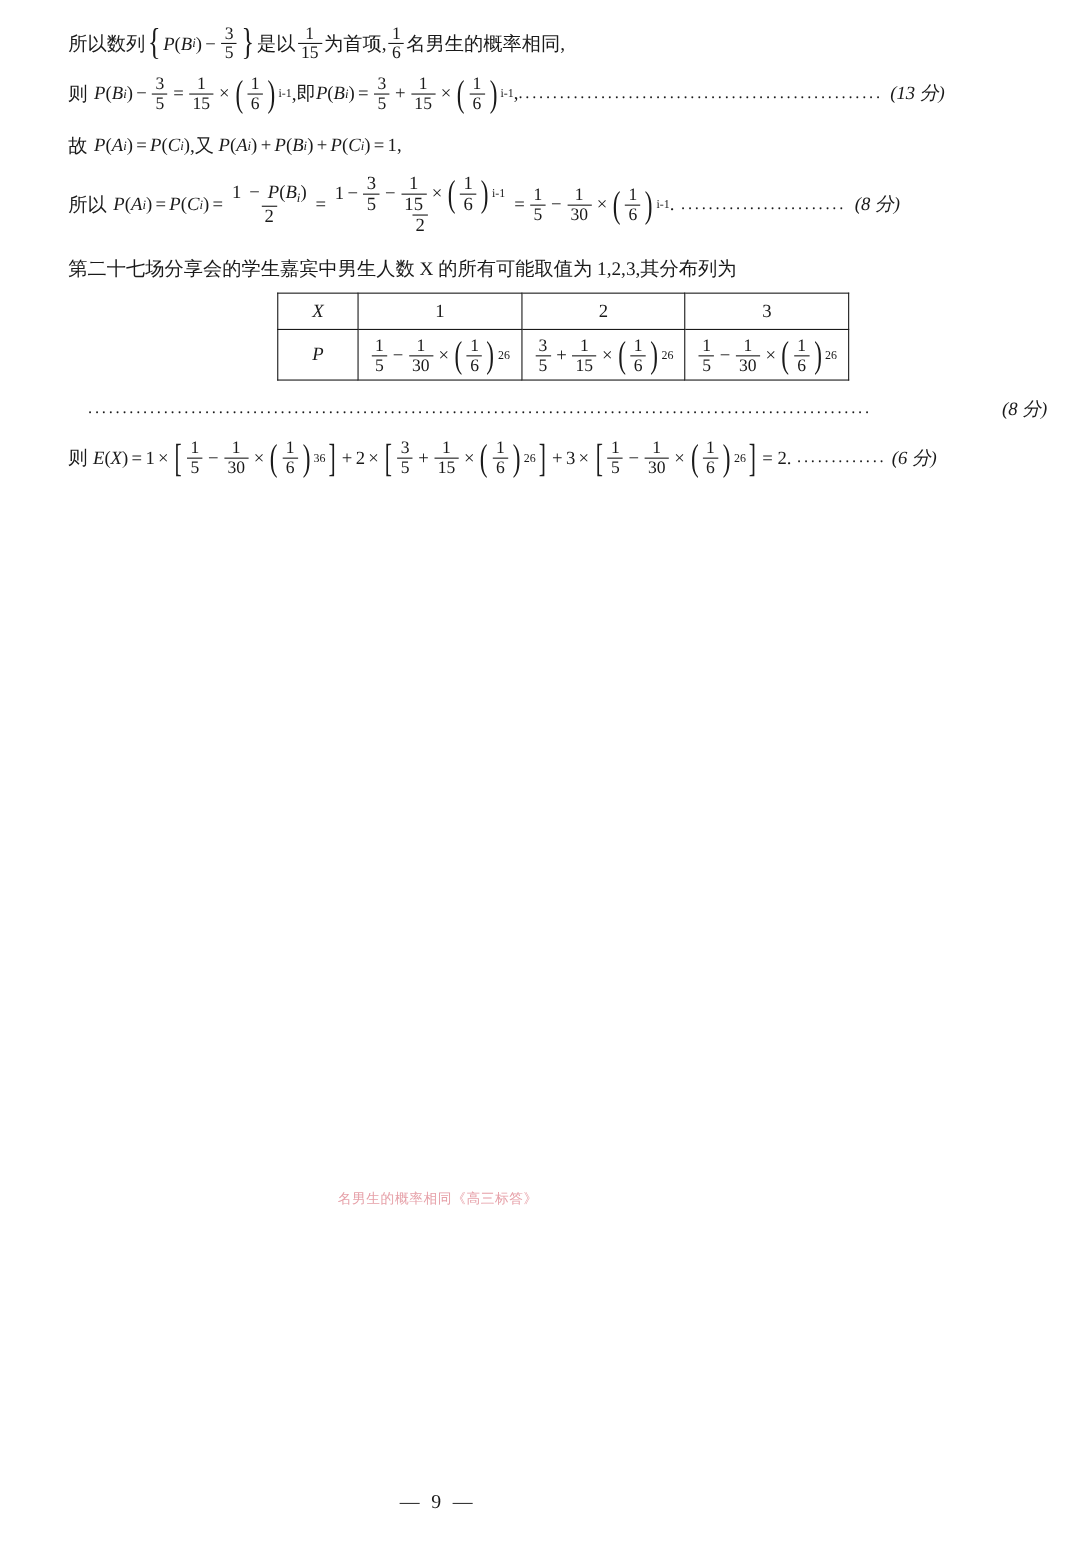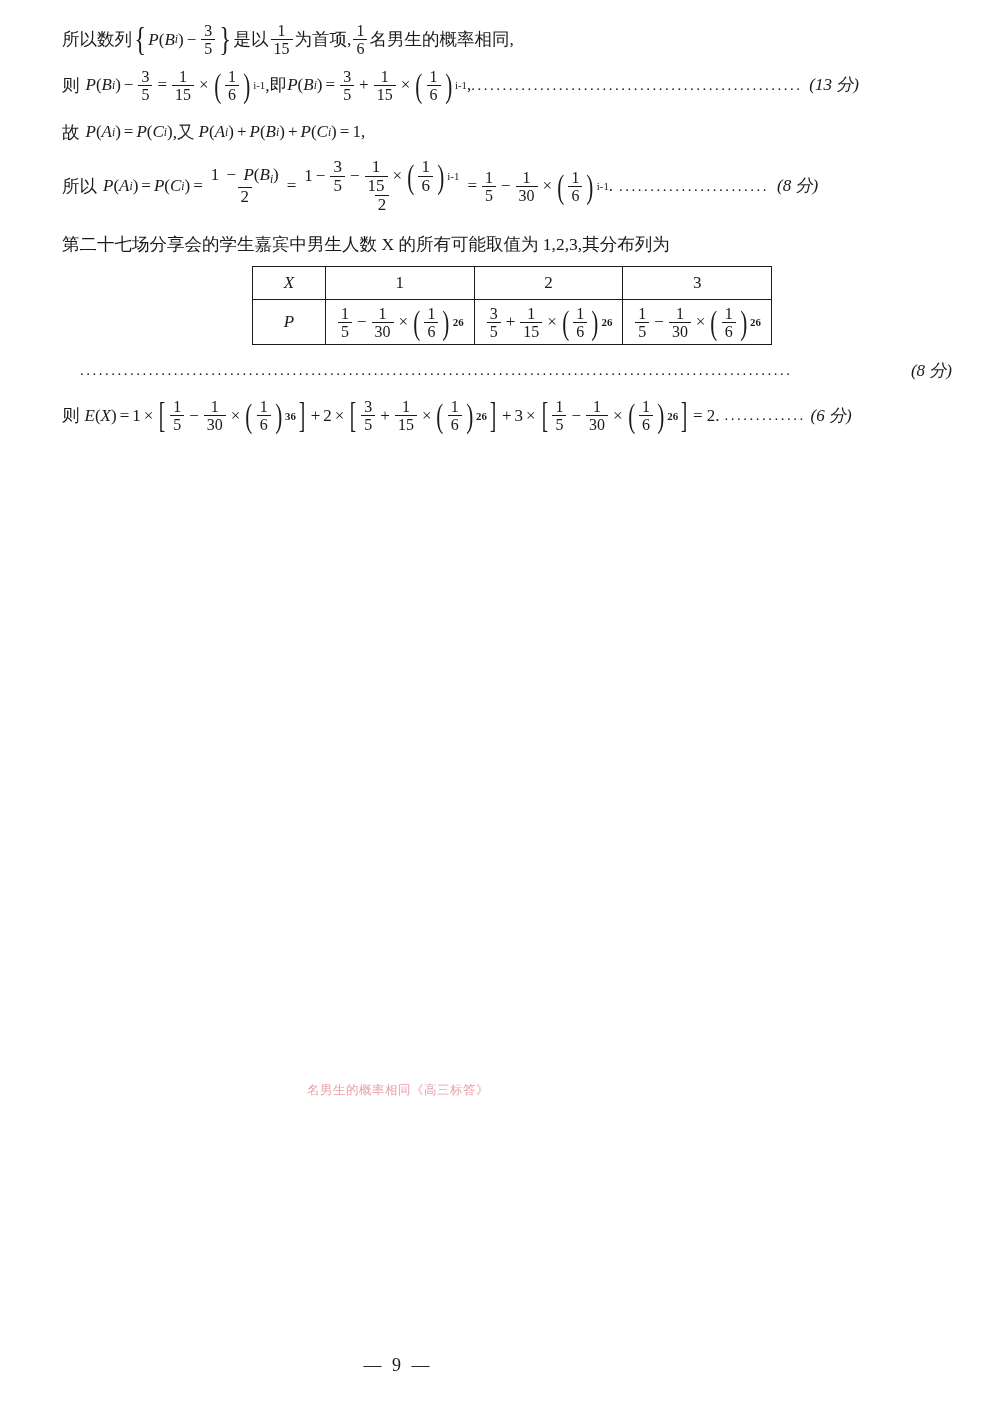--- a/index.html
+++ b/index.html
@@ -77,21 +77,20 @@
   }
   .exp{
     font-size:0.64em;
     vertical-align:0.95em;
     margin-left:1px;
   }
   .expn{
     font-size:0.64em;
     vertical-align:0.95em;
     margin-left:1px;
-    font-weight:bold;
   }
   .dots{
     flex:0 0 auto;
     overflow:hidden;
     letter-spacing:2.5px;
     font-size:15px;
     color:#1a1a1a;
     white-space:nowrap;
   }
   .score{

